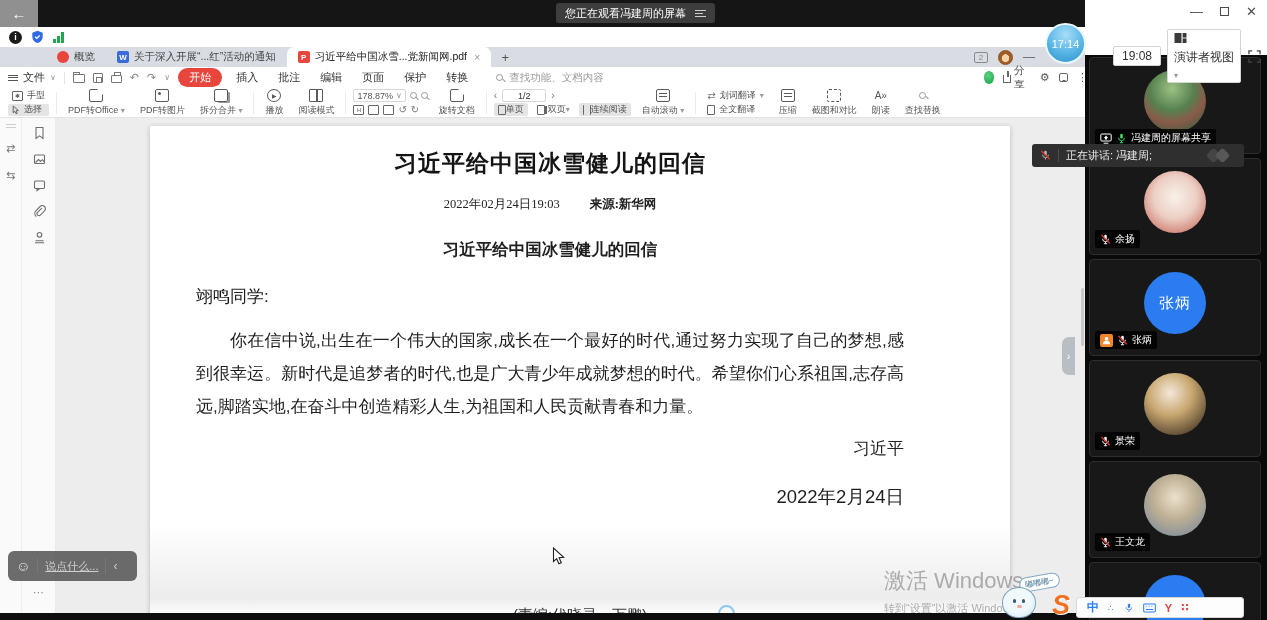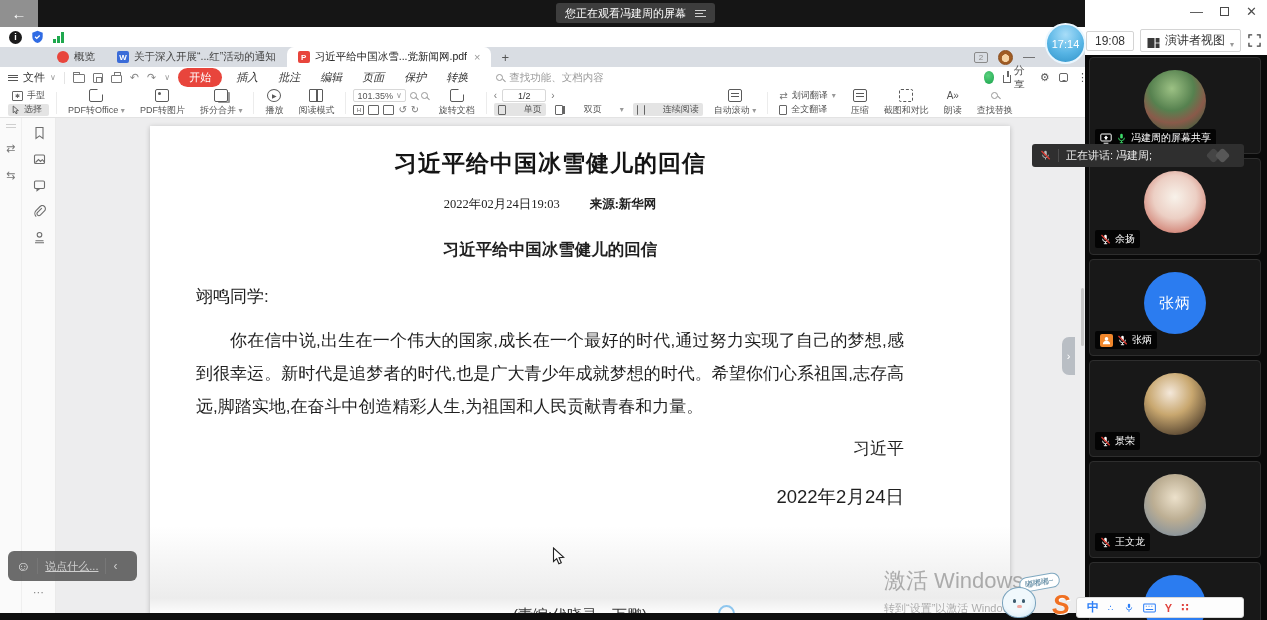--- a/index.html
+++ b/index.html
@@ -13,21 +13,21 @@
   .banner-pill { position:absolute; left:556px; top:3px; height:20px; background:#3d3d3d; border-radius:3px; color:#fff; font-size:11px; display:flex; align-items:center; padding:0 9px; gap:9px; white-space:nowrap; }
   .ham { width:11px; height:7px; border-top:1.5px solid #cfcfcf; border-bottom:1.5px solid #cfcfcf; position:relative; }
   .ham::after { content:""; position:absolute; left:0; right:3px; top:2px; border-top:1.5px solid #cfcfcf; }
 
   
   .win-corner { position:absolute; left:1085px; top:0; width:182px; height:55px; background:#fff; z-index:12; }
   .win-controls { position:absolute; top:4px; right:10px; display:flex; gap:17px; align-items:center; color:#4a4a4a; font-size:13px; }
   .maxbox { width:9px; height:9px; border:1.3px solid #4a4a4a; }
   .meet-row { position:absolute; top:29px; right:5px; display:flex; gap:6px; align-items:center; }
   .clock-box { border:1px solid #d4d4d4; border-radius:2px; font-size:12px; color:#333; padding:2px 8px; background:#fff; }
-  .view-btn { border:1px solid #d4d4d4; border-radius:2px; font-size:12px; color:#333; padding:2px 6px; background:#fff; display:flex; align-items:flex-end; gap:5px; white-space:nowrap; }
+  .view-btn { border:1px solid #d4d4d4; border-radius:2px; font-size:12px; color:#333; padding:2px 6px; background:#fff; display:flex; align-items:flex-start; gap:5px; white-space:nowrap;flex-direction:column; }
   .fs-btn { padding:1px; }
 
   
   .timer { position:absolute; left:1045px; top:23px; width:41px; height:41px; border-radius:50%; background:radial-gradient(circle at 50% 26%, #a8ddf8 0%, #58b5e5 55%, #2f92c8 100%); border:2px solid #eaf7ff; color:#fff; font-size:11px; display:flex; align-items:center; justify-content:center; z-index:50; }
 
   
   .bstrip { position:absolute; left:0; top:27px; width:1085px; height:20px; background:#fff; display:flex; align-items:center; padding-left:9px; gap:9px; z-index:5; }
   .info-dot { width:13px; height:13px; border-radius:50%; background:#1b1b1b; color:#fff; font-size:9px; display:flex; align-items:center; justify-content:center; font-weight:bold; }
   .bars { display:flex; align-items:flex-end; gap:1.5px; height:11px; }
   .bars i { display:block; width:2.6px; background:#1fa84e; }
@@ -59,21 +59,21 @@
   .ddv { color:#999; font-size:8px; }
   .qicons { display:flex; align-items:center; gap:8px; color:#666; }
   .mi-folder { width:12px; height:9px; border:1.2px solid #777; border-radius:1px; position:relative; margin-top:2px; }
   .mi-folder::before { content:""; position:absolute; left:-1px; top:-3px; width:5px; height:2px; border:1.2px solid #777; border-bottom:none; border-radius:1px 1px 0 0; }
   .mi-save { width:10px; height:10px; border:1.2px solid #777; border-radius:1px; position:relative; }
   .mi-save::after { content:""; position:absolute; left:2px; bottom:0; width:4px; height:4px; border:1px solid #777; border-bottom:none; }
   .mi-print { width:11px; height:8px; border:1.2px solid #777; border-radius:1px; position:relative; margin-top:3px; }
   .mi-print::before { content:""; position:absolute; left:2px; top:-4px; width:5px; height:3px; border:1.2px solid #777; border-bottom:none; }
   .arr { font-size:11px; color:#888; }
   .start-pill { background:#e8453c; color:#fff; border-radius:10px; padding:2px 11px; font-size:11px; }
-  .mtab { padding:0 6px;font-style:italic; }
+  .mtab { padding:0 6px; }
   .searchbox { display:flex; align-items:center; gap:6px; color:#9a9a9a; margin-left:14px; font-size:10.5px; }
   .mag { width:7px; height:7px; border:1.3px solid #999; border-radius:50%; position:relative; flex:none; }
   .mag::after { content:""; position:absolute; width:4px; height:1.3px; background:#999; transform:rotate(45deg); right:-3.5px; bottom:-1px; }
   .menu-right { position:absolute; left:984px; top:0; height:21px; display:flex; align-items:center; gap:9px; color:#555; }
   .green-dot { width:13px; height:13px; border-radius:50%; background:radial-gradient(circle at 40% 35%, #5ad17e, #18a24b); }
   .share-wrap { display:flex; align-items:center; gap:3px; }
   .shareico { width:9px; height:8px; border:1.2px solid #666; border-top:none; position:relative; margin-top:3px; }
   .shareico::after { content:""; position:absolute; left:3px; top:-4px; width:1.2px; height:6px; background:#666; }
   .chatico { width:11px; height:9px; border:1.2px solid #666; border-radius:2px; position:relative; }
   .chatico::after { content:""; position:absolute; left:2px; bottom:-3px; border:2.5px solid transparent; border-top-color:#666; }
@@ -95,21 +95,21 @@
   .bico.lines::after { content:""; position:absolute; left:2px; right:2px; top:3px; height:1px; background:#5a5a5a; box-shadow:0 3px 0 #5a5a5a; }
   .bico.dash { border-style:dashed; }
   .bico.noborder { border:none; display:flex; align-items:center; justify-content:center; font-size:10px; }
   .zoomgrp { display:flex; flex-direction:column; gap:2px; }
   .zrow { display:flex; align-items:center; gap:4px; height:12px; }
   .zval { border:1px solid #d8d8d8; border-radius:2px; padding:0 3px; display:flex; align-items:center; gap:3px; height:13px; }
   .boxh { width:11px; height:10px; border:1.1px solid #666; border-radius:1px; font-size:6px; display:flex; align-items:center; justify-content:center; color:#666; }
   .pgrp { display:flex; flex-direction:column; gap:2px; }
   .prow { display:flex; align-items:center; gap:5px; height:12px; }
   .pagebox { border:1px solid #d8d8d8; border-radius:2px; width:44px; height:13px; display:flex; align-items:center; justify-content:center; color:#333; }
-  .pbtn { display:flex; align-items:center; gap:18px; padding:0 4px; border-radius:2px; height:13px; }
+  .pbtn { display:flex; align-items:center; gap:0; padding:0 4px; border-radius:2px; height:13px; }
   .pbtn.hl { background:#e4e4e4; }
   .micon { width:8px; height:10px; border:1.1px solid #666; border-radius:1px; flex:none; }
   .micon.two { box-shadow:3px 0 0 -1px #666; margin-right:3px; }
   .micon.cont { border-top:none; border-bottom:none; }
   .chev { color:#777; font-size:10px; }
 
   
   .workspace { position:absolute; left:0; top:118px; width:1085px; height:495px; z-index:4; }
   .leftpanel { position:absolute; left:0; top:0; width:56px; height:100%; background:#fafafa; border-right:1px solid #eaeaea; }
   .lp1 { position:absolute; left:0; top:0; width:22px; height:100%; border-right:1px solid #efefef; display:flex; flex-direction:column; align-items:center; padding-top:6px; gap:14px; color:#777; font-size:11px; }
@@ -331,21 +331,21 @@
       <span>播放</span>
     </div>
   <div class="bigbtn">
       <span class="bico book"></span>
       <span>阅读模式</span>
     </div>
   <span class="vdiv"></span>
   <div class="zoomgrp">
     <span class="zrow">
       <span class="zval">
-          <span>101.35%</span>
+          <span>178.87%</span>
           <span class="ddv">∨</span>
         </span>
       <span class="mag"></span>
       <span class="mag"></span>
     </span>
     <span class="zrow">
       <span class="boxh">H</span>
       <span class="boxh"></span>
       <span class="boxh"></span>
       <span class="chev">↺</span>

